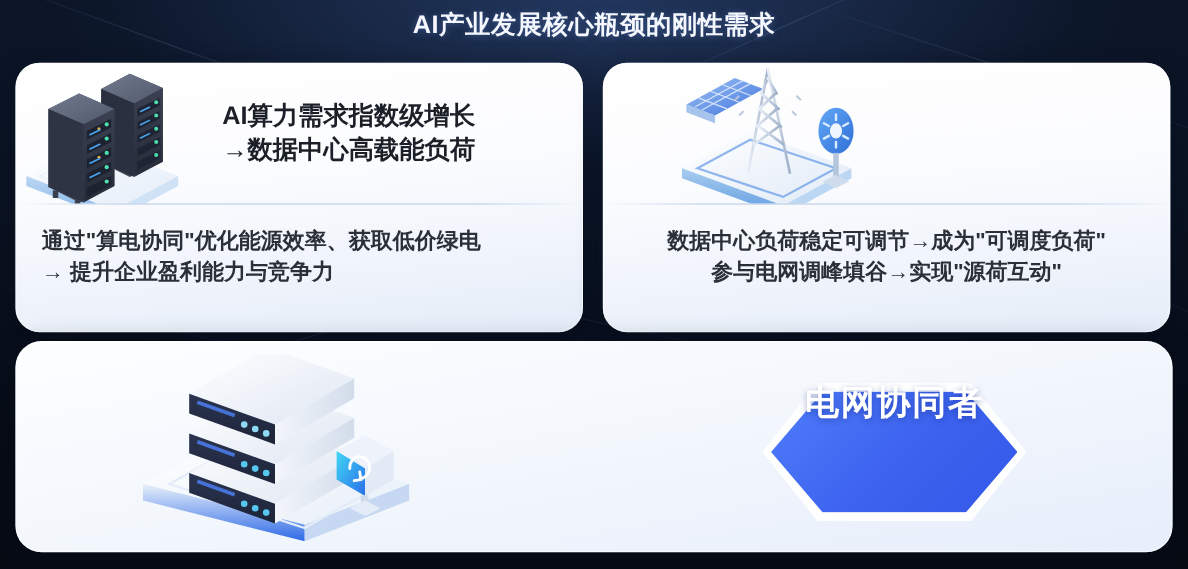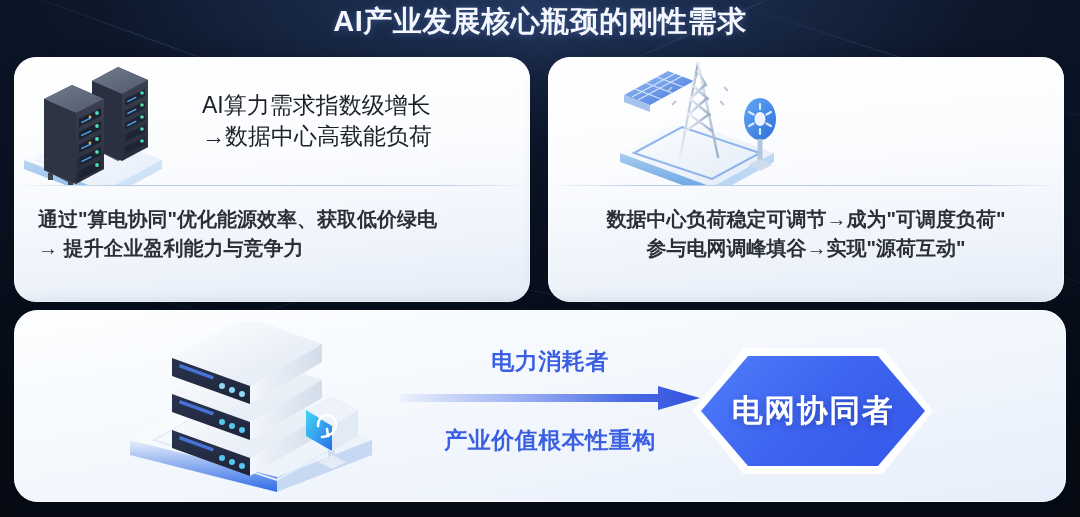--- a/index.html
+++ b/index.html
@@ -33,41 +33,41 @@
   .glow-top {
     position:absolute; left:50%; top:-180px; width:900px; height:330px;
     transform:translateX(-50%);
     background:radial-gradient(ellipse at center, rgba(90,130,210,.22) 0%, rgba(20,40,80,0) 70%);
   }
 
   
   #title {
     position:absolute; left:0; right:0; top:2px; height:40px; z-index:5;
     display:flex; align-items:center; justify-content:center;
-    color:#f4f7fd; font-size:29px; font-weight:700; letter-spacing:.5px;
+    color:#f4f7fd; font-size:23px; font-weight:700; letter-spacing:.5px;
     text-shadow:0 1px 7px rgba(120,160,255,.35);
   }
 
   
   .card {
     position:absolute; top:57px; width:516px; height:245px; z-index:4;
     border-radius:22px; overflow:hidden;
     background:linear-gradient(175deg,#ffffff 0%,#fbfcfe 40%,#eef3fb 78%,#e4ecf8 100%);
     box-shadow:0 6px 22px rgba(4,10,24,.45), 0 0 0 1px rgba(255,255,255,.55) inset;
   }
   #card-left  { left:14px; }
   #card-right { left:548px; }
 
   .card-head { position:relative; height:128px; display:flex; align-items:center; }
   .card-divider {
     position:absolute; left:0; right:0; top:128px; height:1px;
     background:linear-gradient(90deg,rgba(185,203,228,0) 0%,rgba(176,196,225,.85) 18%,rgba(176,196,225,.85) 82%,rgba(185,203,228,0) 100%);
   }
   .card-head-text {
-    color:#1b1f27; font-size:23px; font-weight:400; line-height:1.33;
+    color:#1b1f27; font-size:23px; font-weight:700; line-height:1.33;
     white-space:pre-line;
   }
   #card-left  .card-head-text { margin-left:188px; }
   #card-right .card-head-text { margin-left:246px; }
 
   .card-body {
     padding:20px 22px 0 24px;
     color:#2a2f38; font-size:20px; font-weight:700; line-height:1.45;
     white-space:pre-line;
   }
@@ -88,21 +88,21 @@
   .arrow-label {
     text-align:center; color:#3b5fe2; font-size:23px; font-weight:700; letter-spacing:.5px;
   }
   #arrow-label-top { margin-top:2px; }
   #arrow-label-bottom { margin-top:14px; }
   .arrow-graphic { position:relative; height:26px; margin-top:8px; }
 
   
   #hex-badge {
     position:absolute; left:686px; top:345px; width:254px; height:132px; z-index:6;
-    display:flex; align-items:center; justify-content:center;
+    display:flex; justify-content:center;
   }
   .hex-halo, .hex-core {
     position:absolute; left:50%; top:50%; transform:translate(-50%,-50%);
     clip-path:polygon(21% 0%, 79% 0%, 100% 50%, 79% 100%, 21% 100%, 0% 50%);
   }
   .hex-halo { width:240px; height:126px; background:rgba(255,255,255,.92); }
   .hex-core {
     width:224px; height:110px;
     background:linear-gradient(135deg,#4f7dfb 0%,#3d63ef 52%,#3457e8 100%);
     box-shadow:0 6px 16px rgba(52,88,230,.4);
@@ -406,36 +406,19 @@
         <g transform="translate(8,22)" fill="none" stroke="#ffffff" stroke-width="2.6" stroke-linecap="round">
           <path d="M4 8 A9 10 0 1 1 14 17"></path>
           <path d="M13 11 L14 18 L8 19"></path>
         </g>
         <rect x="22" y="54" width="7" height="12" fill="#cfdcee"></rect>
         <path d="M12 66 L26 59 L40 66 L26 73 Z" fill="#e4ecf8"></path>
       </g>
     </svg>
   </div>
 
-  <div id="arrow-block">
-    <div class="arrow-label" id="arrow-label-top">电力消耗者</div>
-    <div class="arrow-graphic">
-      <svg width="300" height="26" viewBox="0 0 300 26">
-        <defs>
-          <linearGradient id="arrowGrad" x1="0" y1="0" x2="1" y2="0">
-            <stop offset="0" stop-color="#3b5fe2" stop-opacity="0.04"></stop>
-            <stop offset="35%" stop-color="#4a6ee8" stop-opacity="0.45"></stop>
-            <stop offset="75%" stop-color="#3b5fe2" stop-opacity="0.92"></stop>
-            <stop offset="100%" stop-color="#3351dd" stop-opacity="1"></stop>
-          </linearGradient>
-        </defs>
-        <path d="M0 9 L258 9 L258 1 L300 13 L258 25 L258 17 L0 17 Z" fill="url(#arrowGrad)"></path>
-      </svg>
-    </div>
-    <div class="arrow-label" id="arrow-label-bottom">产业价值根本性重构</div>
-  </div>
 </div>
 
 <div id="hex-badge">
   <div class="hex-halo"></div>
   <div class="hex-core"></div>
   <div id="hex-text">电网协同者</div>
 </div>
 
 </body></html>

